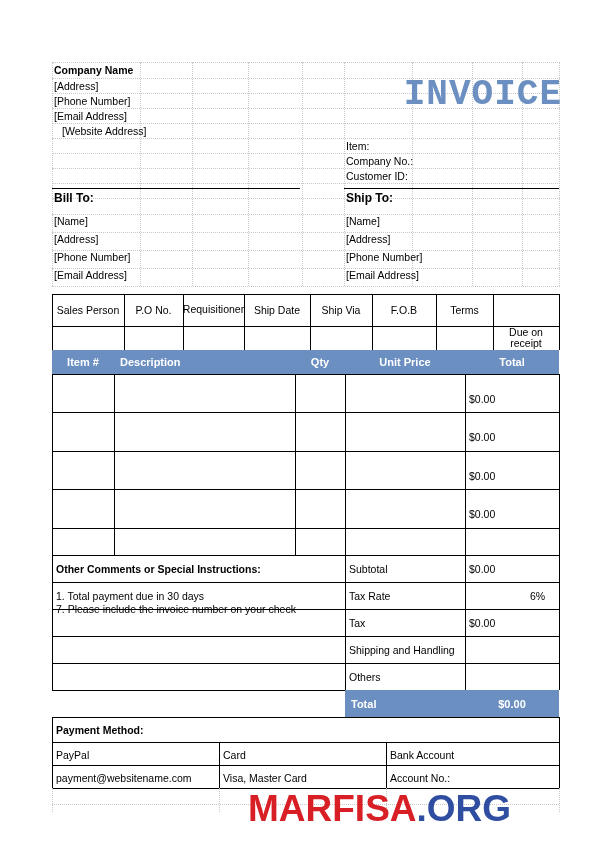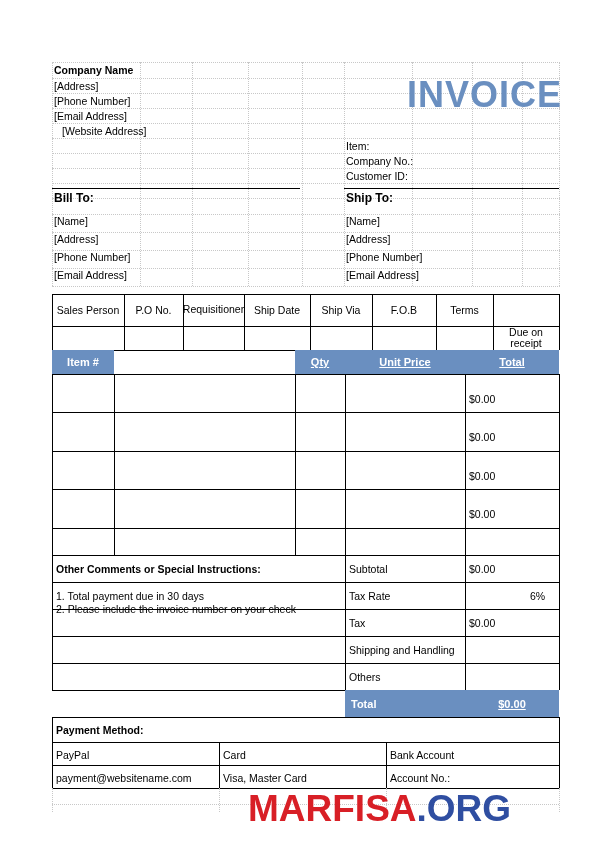--- a/index.html
+++ b/index.html
@@ -61,37 +61,37 @@
   }
 
   .invoice-title {
     position: absolute;
     right: -2px;
     top: 12px;
     font-size: 36px;
     font-weight: bold;
     color: #6a8fc0;
     letter-spacing: 1px;
-    font-family: Liberation Sans, sans-serif;
+    font-family: Liberation Mono, monospace;
   }
 
   .bold { font-weight: bold; }
   .small { font-size: 9.5px; }
 
   .band {
     position: absolute;
     background: #6a8fc0;
     color: #ffffff;
     font-weight: bold;
     font-size: 11px;
     display: flex;
     align-items: center;
     box-sizing: border-box;
   }
-  .band.center { justify-content: center; text-decoration: underline; }
+  .band.center { justify-content: center; }
 
   .hdr-cell {
     position: absolute;
     box-sizing: border-box;
     display: flex;
     align-items: center;
     justify-content: center;
     text-align: center;
     font-size: 10.5px;
     line-height: 1.15;
@@ -204,20 +204,21 @@
     <div class="hdr-cell" style="left:192px;top:232px;width:66px;height:32px;">Ship Date</div>
     <div class="hdr-cell" style="left:258px;top:232px;width:62px;height:32px;">Ship Via</div>
     <div class="hdr-cell" style="left:320px;top:232px;width:64px;height:32px;">F.O.B</div>
     <div class="hdr-cell" style="left:384px;top:232px;width:57px;height:32px;">Terms</div>
 
     <div class="hdr-cell" style="left:131px;top:232px;width:61px;height:32px;white-space:normal;line-height:1.05;">Requisitioner</div>
 
     <div class="hdr-cell small" style="left:441px;top:264px;width:66px;height:24px;white-space:normal;line-height:1.05;">Due on receipt</div>
 
     <div class="band" style="left:0;top:288px;width:62px;height:24px;justify-content:center;">Item #</div>
+    <div class="band" style="left:62px;top:288px;width:181px;height:24px;padding-left:6px;">Description</div>
     <div class="band center" style="left:243px;top:288px;width:50px;height:24px;">Qty</div>
     <div class="band center" style="left:293px;top:288px;width:120px;height:24px;">Unit Price</div>
     <div class="band center" style="left:413px;top:288px;width:94px;height:24px;">Total</div>
 
     <div class="solid-h" style="left:0;top:312px;width:507px;"></div>
     <div class="solid-h" style="left:0;top:350px;width:507px;"></div>
     <div class="solid-h" style="left:0;top:389px;width:507px;"></div>
     <div class="solid-h" style="left:0;top:427px;width:507px;"></div>
     <div class="solid-h" style="left:0;top:466px;width:507px;"></div>
     <div class="solid-h" style="left:0;top:493px;width:507px;"></div>
@@ -271,21 +272,21 @@
     <div class="cell" style="left:417px;top:582px;"></div>
 
     <div class="cell" style="left:297px;top:609px;">Others</div>
     <div class="cell" style="left:417px;top:609px;"></div>
 
     <div class="band" style="left:293px;top:628px;width:120px;height:27px;padding-left:6px;">Total</div>
     <div class="band center" style="left:413px;top:628px;width:94px;height:27px;">$0.00</div>
 
     <div class="cell bold" style="left:4px;top:501px;">Other Comments or Special Instructions:</div>
     <div class="cell" style="left:4px;top:528px;">1.   Total payment due in 30 days</div>
-    <div class="cell" style="left:4px;top:541px;">2.   Please include the invoice number on your check</div>
+    <div class="cell" style="left:4px;top:541px;">7.   Please include the invoice number on your check</div>
 
     <div class="solid-h" style="left:0;top:655px;width:507px;"></div>
     <div class="solid-h" style="left:0;top:680px;width:507px;"></div>
     <div class="solid-h" style="left:0;top:703px;width:507px;"></div>
     <div class="solid-h" style="left:0;top:726px;width:507px;"></div>
     <div class="solid-v" style="left:0;top:655px;height:71px;"></div>
     <div class="solid-v" style="left:167px;top:680px;height:46px;"></div>
     <div class="solid-v" style="left:334px;top:680px;height:46px;"></div>
     <div class="solid-v" style="left:507px;top:655px;height:71px;"></div>
 

